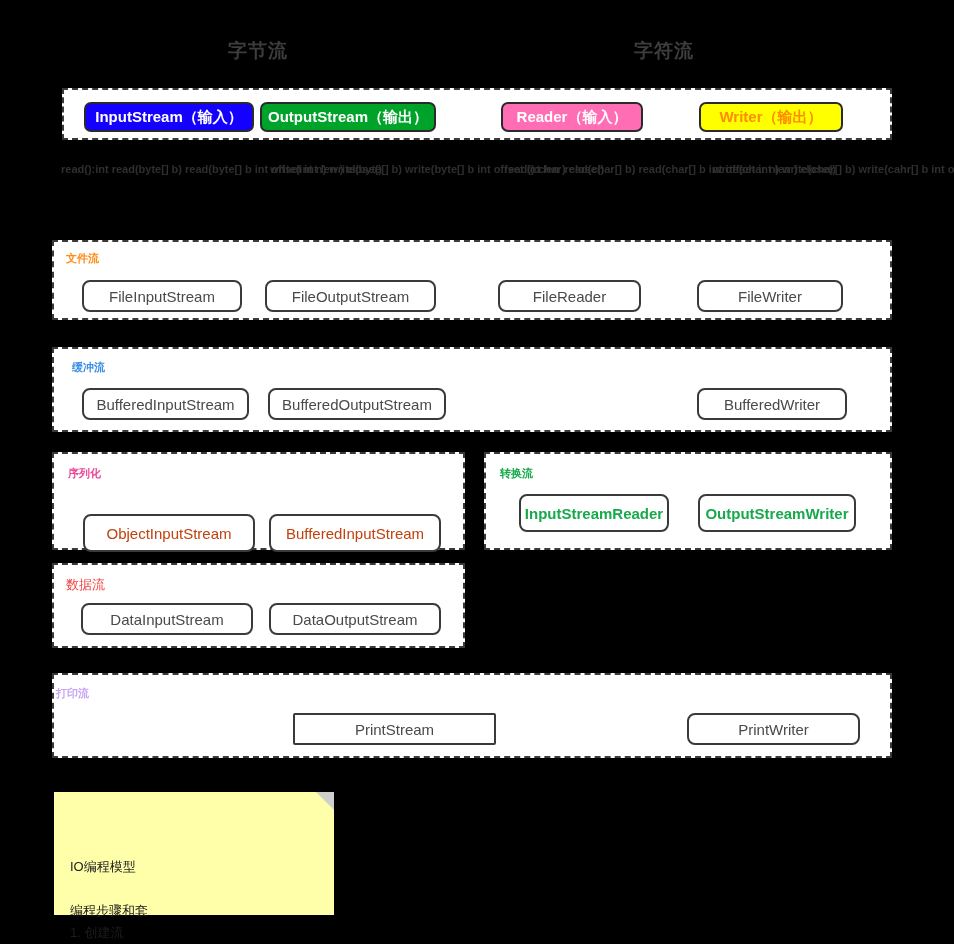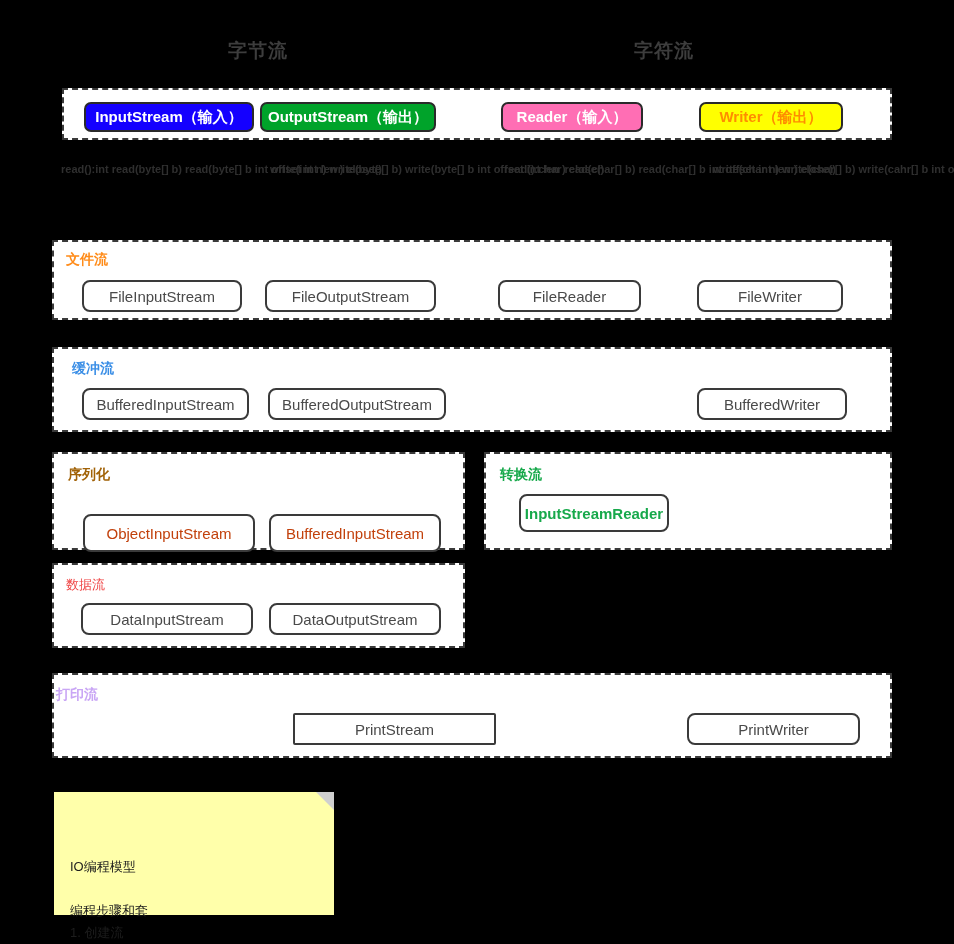--- a/index.html
+++ b/index.html
@@ -35,21 +35,21 @@
 
   
   .panel {
     position: absolute;
     background: #ffffff;
     border: 2px dashed #3a3a3a;
     box-sizing: border-box;
   }
   .panel-label {
     position: absolute;
-    font-size: 14px;
+    font-size: 11px;
     font-weight: bold;
     white-space: nowrap;
   }
 
   
   .box {
     position: absolute;
     box-sizing: border-box;
     display: flex;
     align-items: center;
@@ -148,28 +148,29 @@
   </div>
 
   <div class="panel" style="left:52px; top:347px; width:840px; height:85px;">
     <div class="panel-label" style="left:18px; top:11px; color:#3a8ee6;">缓冲流</div>
     <div class="box" style="left:28px; top:39px; width:167px; height:32px;">BufferedInputStream</div>
     <div class="box" style="left:214px; top:39px; width:178px; height:32px;">BufferedOutputStream</div>
     <div class="box" style="left:643px; top:39px; width:150px; height:32px;">BufferedWriter</div>
   </div>
 
   <div class="panel" style="left:52px; top:452px; width:413px; height:98px;">
-    <div class="panel-label" style="left:14px; top:12px; color:#a16207;">序列化</div>
+    <div class="panel-label" style="left:14px; top:12px; color:#ec4899;">序列化</div>
     <div class="box t-blue" style="left:29px; top:40px; width:172px; height:38px;">ObjectInputStream</div>
     <div class="box t-blue" style="left:215px; top:40px; width:172px; height:38px;">BufferedInputStream</div>
   </div>
 
   <div class="panel" style="left:484px; top:452px; width:408px; height:98px;">
     <div class="panel-label" style="left:14px; top:12px; color:#17a94b;">转换流</div>
     <div class="box t-green" style="left:33px; top:40px; width:150px; height:38px;">InputStreamReader</div>
+    <div class="box t-green" style="left:212px; top:40px; width:158px; height:38px;">OutputStreamWriter</div>
   </div>
 
   <div class="panel" style="left:52px; top:563px; width:413px; height:85px;">
     <div class="panel-label" style="left:12px; top:11px; color:#ef4444; font-weight:normal; font-size:13px;">数据流</div>
     <div class="box" style="left:27px; top:38px; width:172px; height:32px;">DataInputStream</div>
     <div class="box" style="left:215px; top:38px; width:172px; height:32px;">DataOutputStream</div>
   </div>
 
   <div class="panel" style="left:52px; top:673px; width:840px; height:85px;">
     <div class="panel-label" style="left:2px; top:11px; color:#c9a6f5;">打印流</div>

